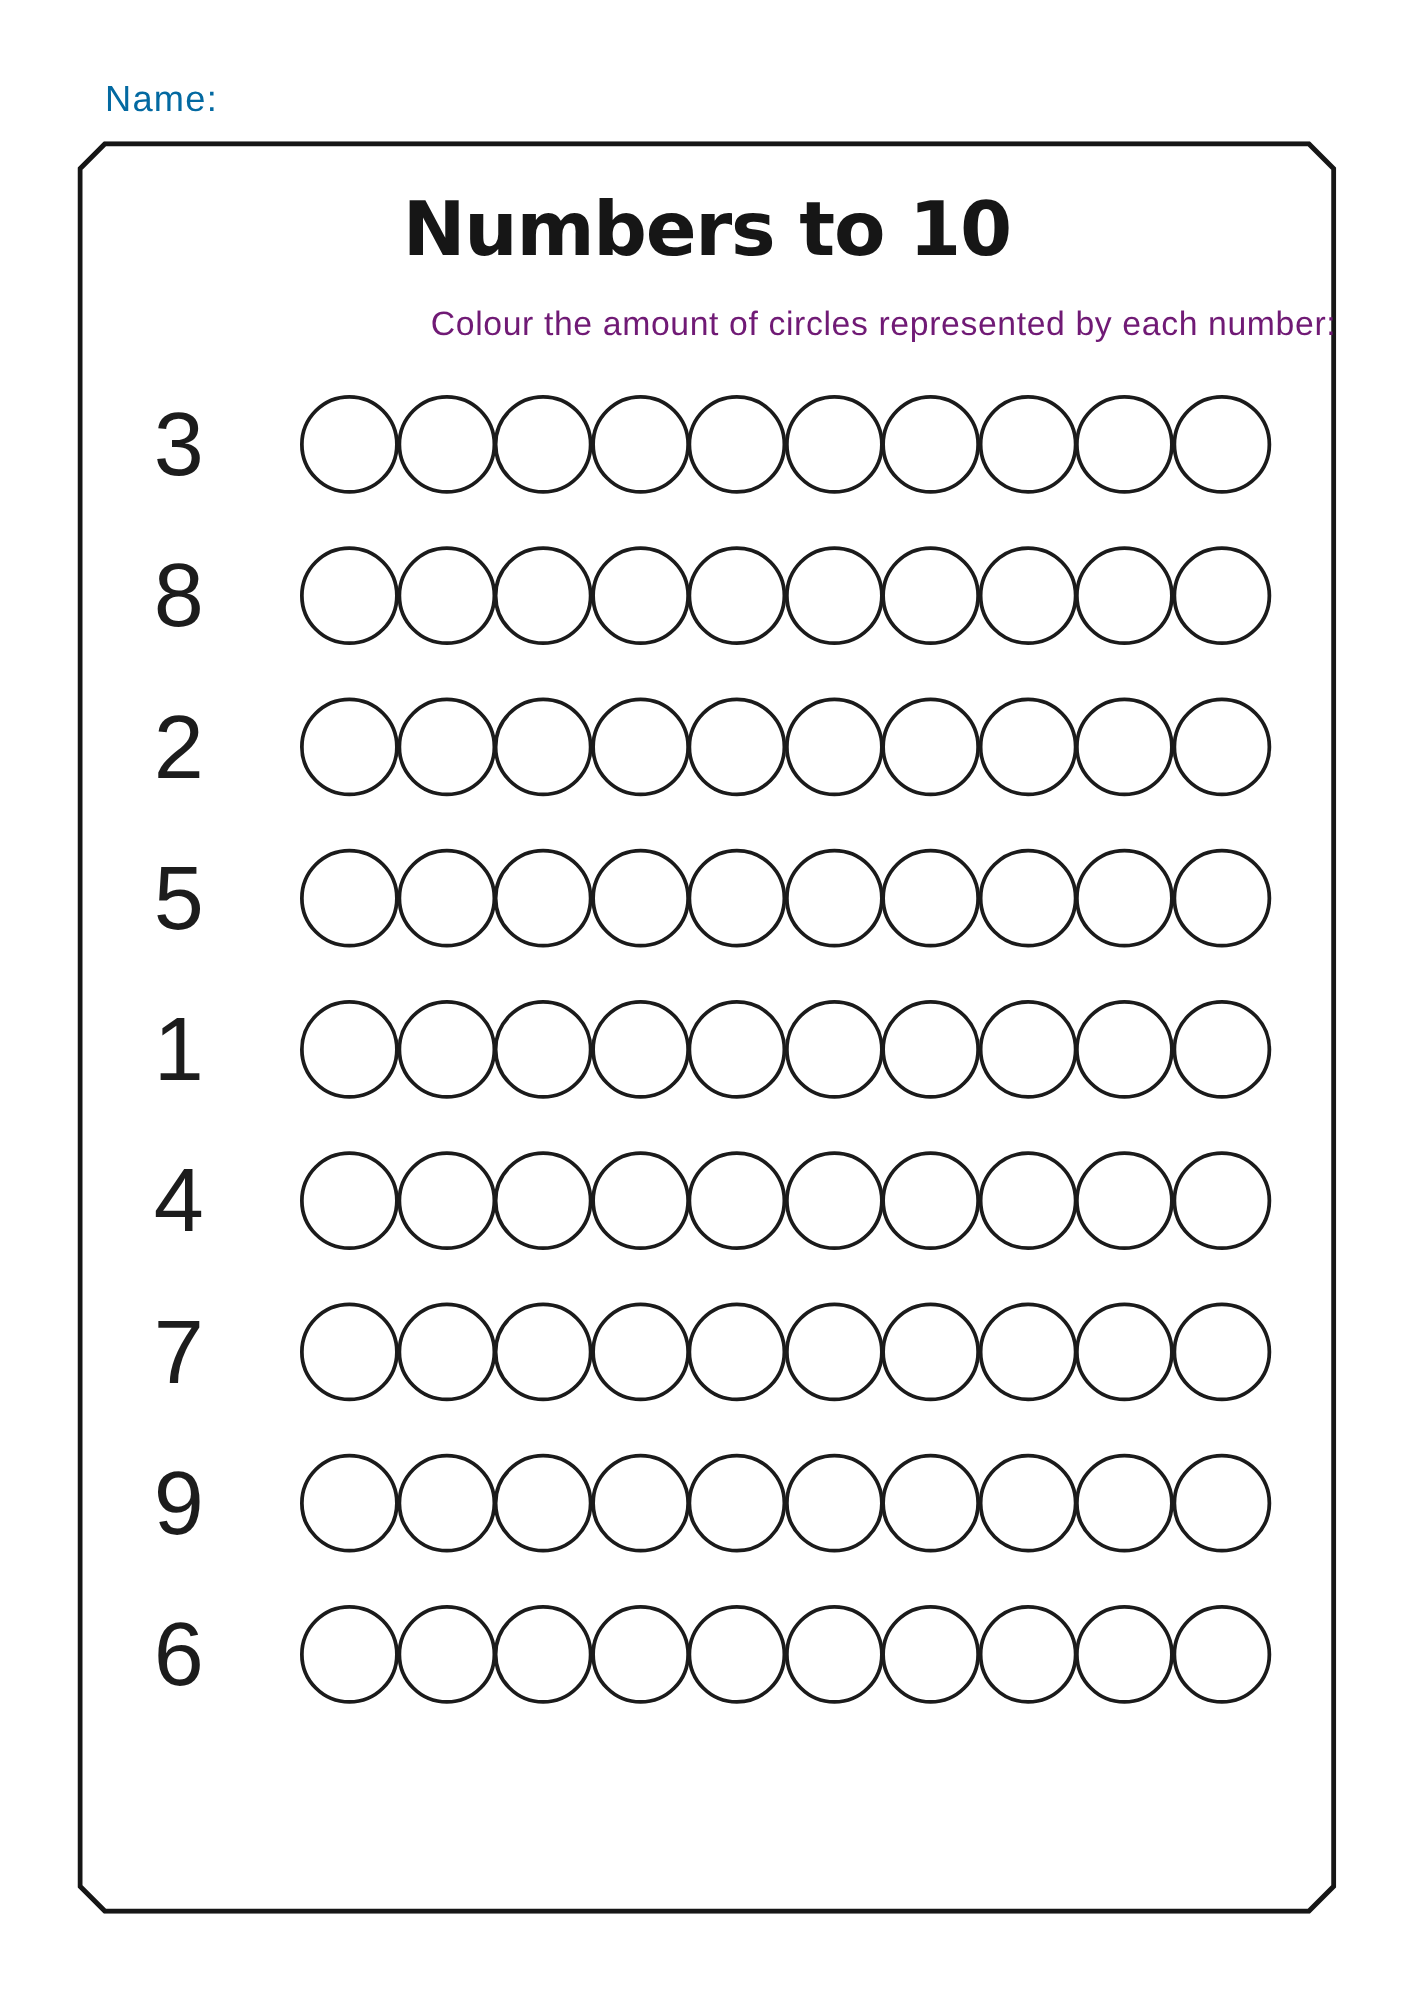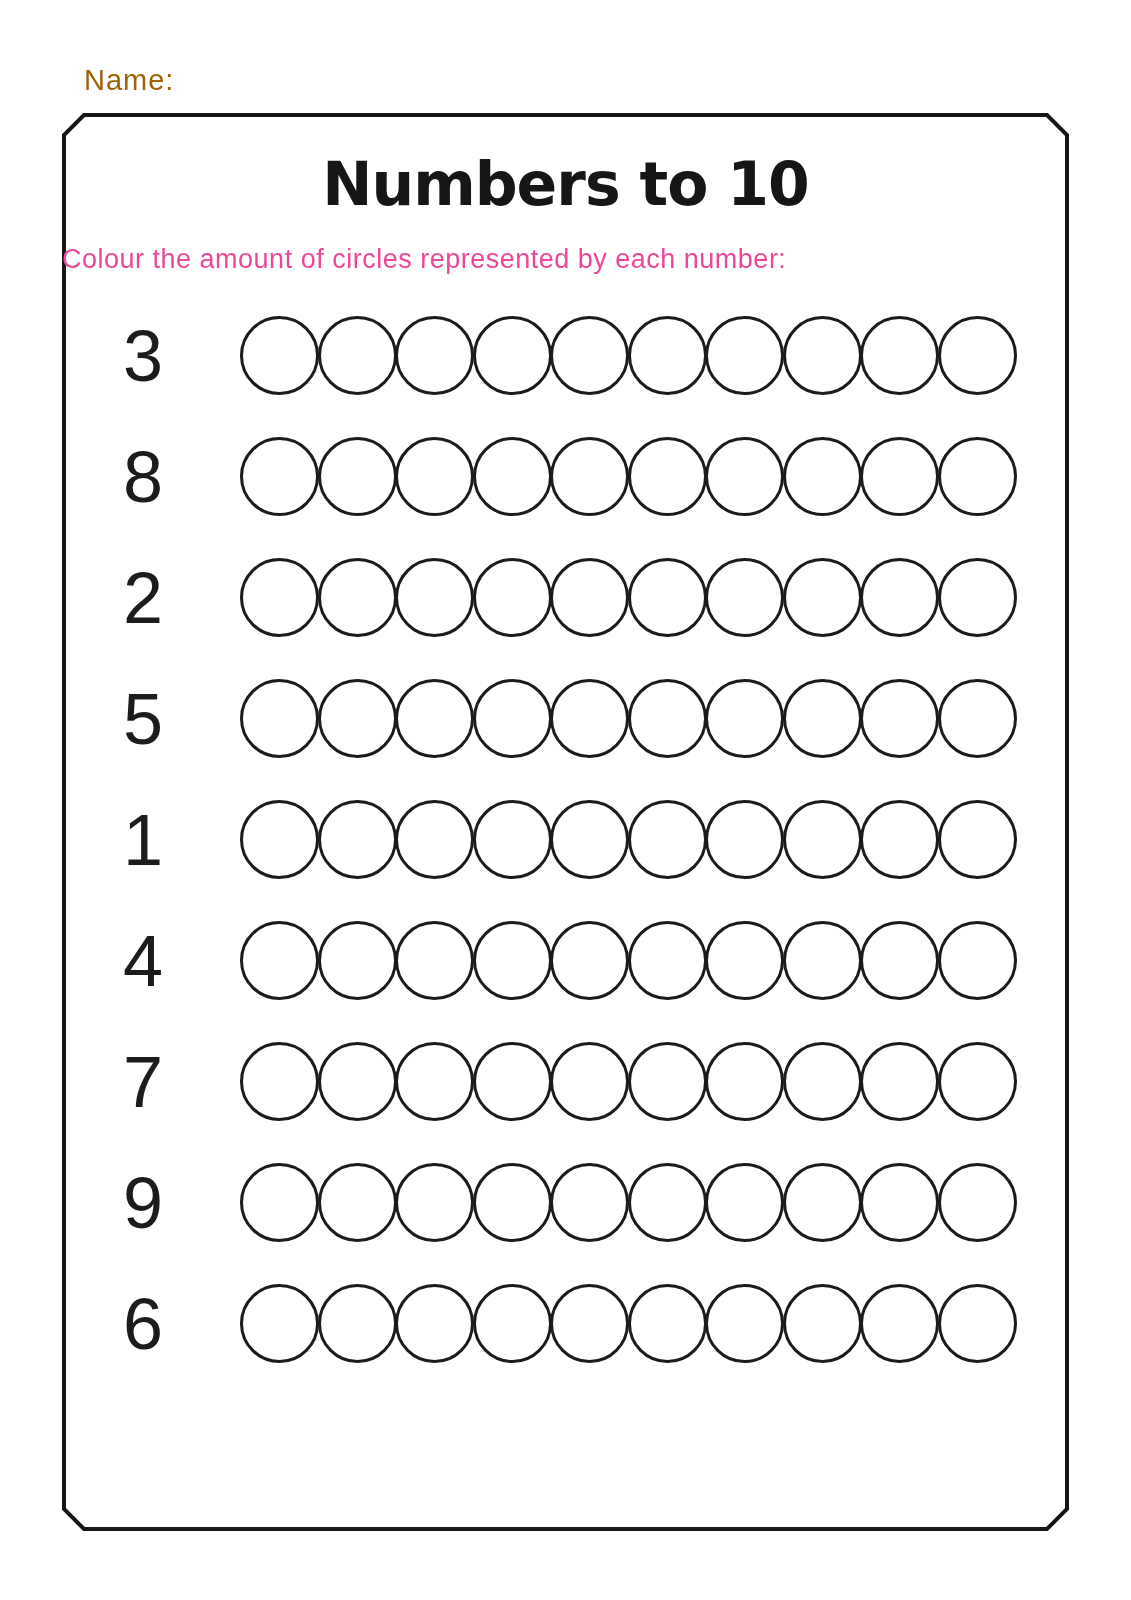--- a/index.html
+++ b/index.html
@@ -12,21 +12,21 @@
     font-family: "Liberation Sans", sans-serif;
     color: #1a1a1a;
     overflow: hidden;
   }
   .name-label {
     position: absolute;
     left: 84px;
     top: 64px;
     font-size: 29px;
     letter-spacing: 1px;
-    color: #a16207;
+    color: #0369a1;
   }
   .sheet {
     position: absolute;
     left: 62px;
     top: 113px;
     width: 1007px;
     height: 1418px;
   }
   .frame-border {
     position: absolute;
@@ -45,24 +45,24 @@
     font-weight: 800;
     font-size: 60px;
     letter-spacing: -1px;
     color: #161616;
   }
   .sheet-instruction {
     position: absolute;
     left: 0;
     top: 131px;
     width: 100%;
-    text-align: left;
+    text-align: right;
     font-size: 27px;
     letter-spacing: 0.5px;
-    color: #ec4899;
+    color: #701a75;
   }
   .rows {
     position: absolute;
     left: 0;
     top: 182px;
     width: 100%;
   }
   .row {
     display: flex;
     align-items: center;

